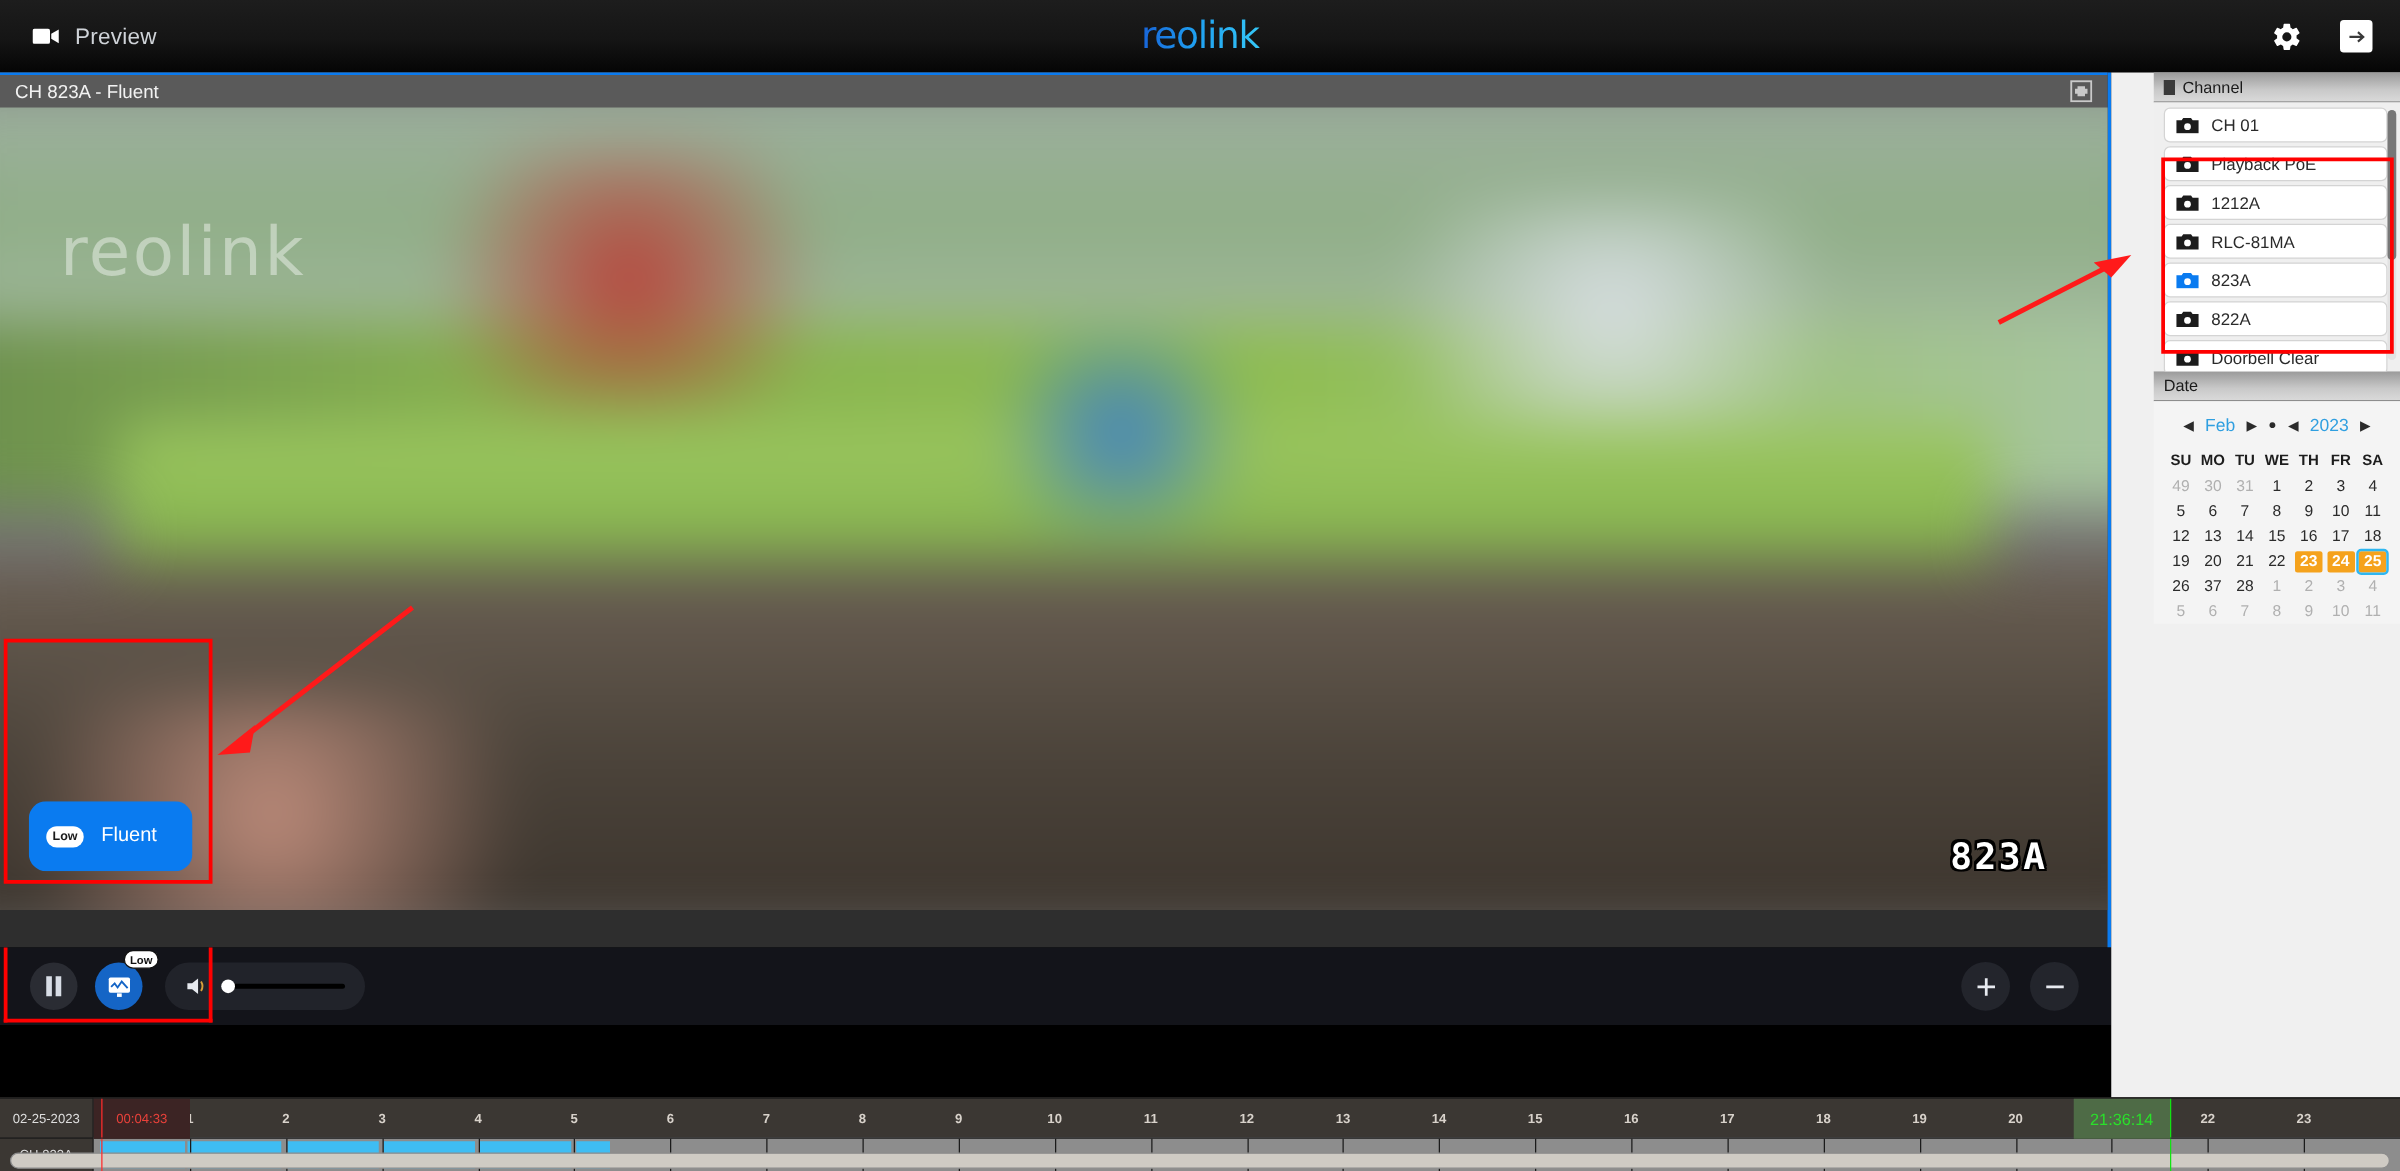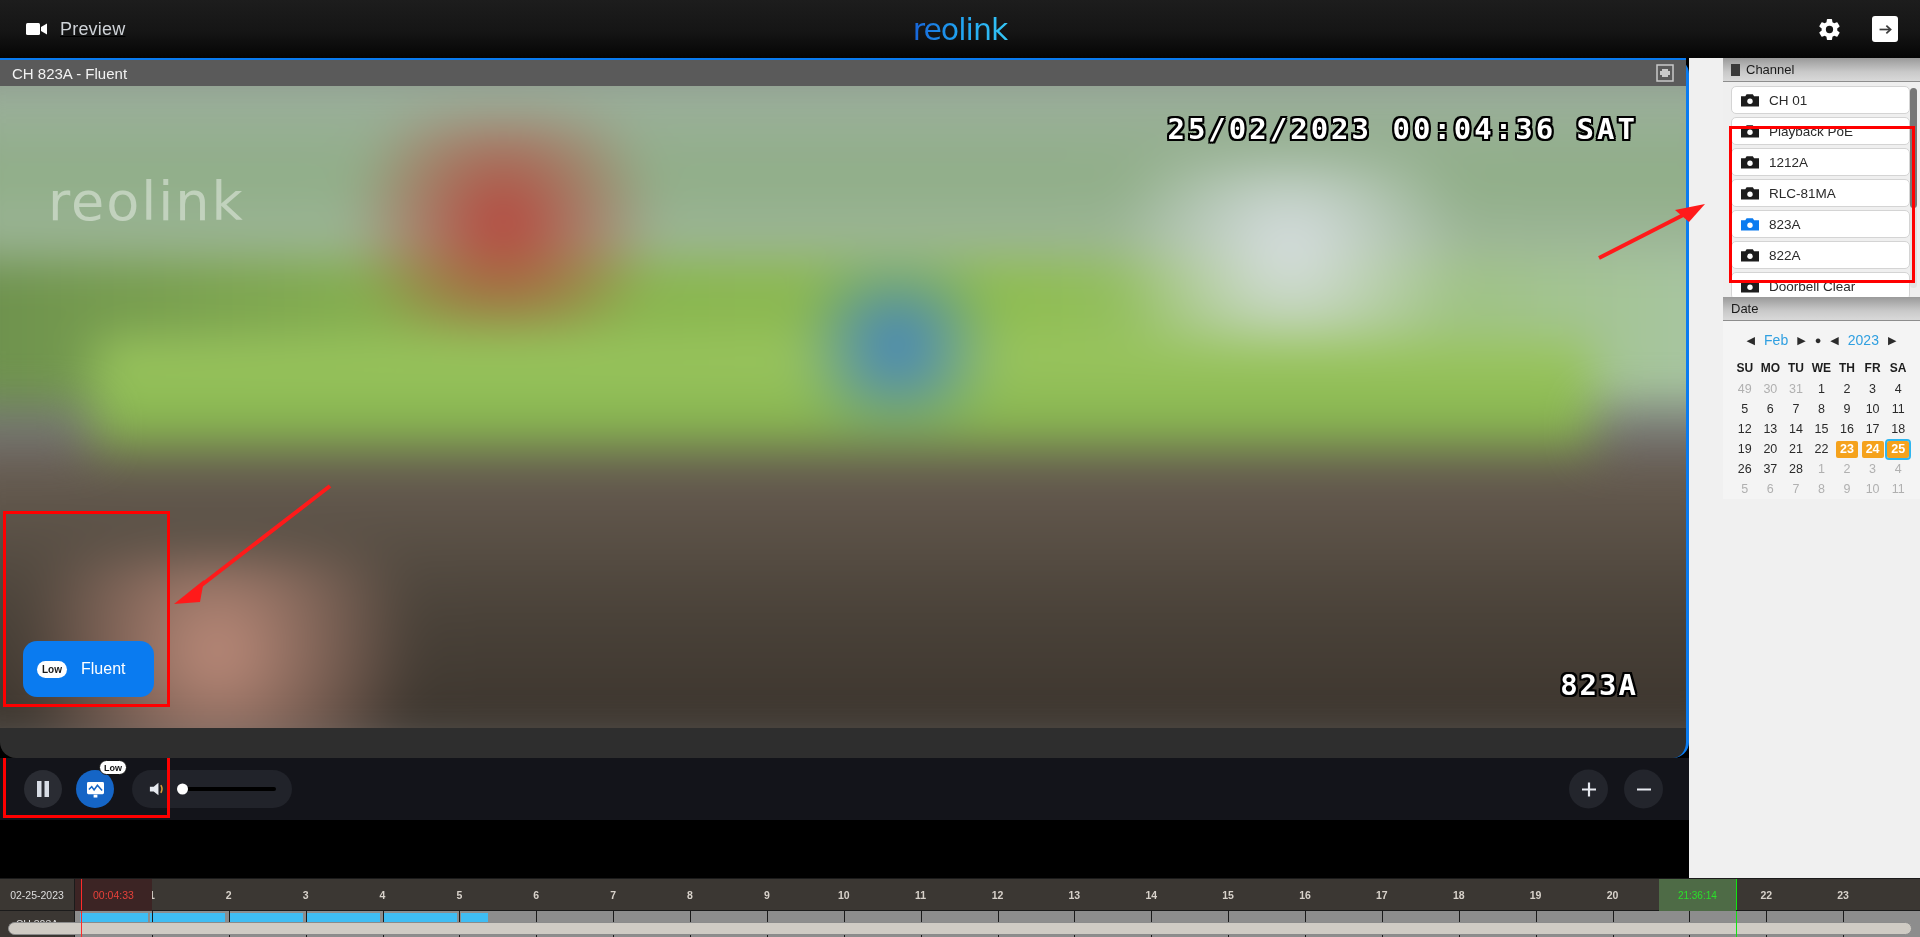--- a/index.html
+++ b/index.html
@@ -8,21 +8,21 @@
     width:1920px; height:937px; overflow:hidden;
     background:#000;
     font-family:"Liberation Sans", sans-serif;
   }
   #app { position:relative; width:1920px; height:937px; }
 
   
   .topbar {
     position:absolute; left:0; top:0; width:1920px; height:58px;
     background:linear-gradient(180deg,#1d1d1d 0%, #151515 55%, #050505 100%);
-    display:flex; align-items:stretch;text-decoration:underline;
+    display:flex; align-items:stretch;
   }
   .navtab {
     display:flex; align-items:center; gap:12px;
     padding:0 26px; height:58px; cursor:pointer;
     color:#cfd3d8; font-size:18px; letter-spacing:.2px;
   }
   .navtab.active { background:#0a7bf0; color:#ffffff; }
   .navtab .ic { display:flex; align-items:center; }
   .brand {
     position:absolute; left:50%; top:50%; transform:translate(-50%,-50%);
@@ -40,21 +40,21 @@
   }
   .icon-btn { cursor:pointer; display:flex; align-items:center; justify-content:center; }
   .logout-box {
     width:26px; height:26px; background:#fff; border-radius:3px;
     display:flex; align-items:center; justify-content:center;
   }
 
   
   .video-wrap {
     position:absolute; left:0; top:58px; width:1689px; height:700px;
-    background:#2e2e2e; border-right:3px solid #0a7bf0;border-radius:16px;
+    background:#2e2e2e; border-right:3px solid #0a7bf0;
   }
   .video-title {
     position:relative; height:28px; background:#5a5a5a;
     border-top:2px solid #0a7bf0;
     display:flex; align-items:center; padding-left:12px;
     color:#f2f2f2; font-size:15px;
   }
   .expand-ic {
     position:absolute; right:10px; top:50%; transform:translateY(-50%);
     width:22px; height:20px; display:flex; align-items:center; justify-content:center;
@@ -237,21 +237,21 @@
     color:#d8d2cb; font-size:10.5px; font-weight:bold;
   }
   .tl-cursor-box {
     position:absolute; top:0; height:32px; background:#3c2424;
     display:flex; align-items:center; justify-content:center;
     color:#e8413a; font-size:10.5px; z-index:3;
   }
   .tl-green-box {
     position:absolute; top:0; height:32px; background:#4e6b46;
     display:flex; align-items:center; justify-content:center;
-    color:#2ae02a; font-size:10px; z-index:3;
+    color:#2ae02a; font-size:13px; z-index:3;
   }
   .tl-body { display:flex; height:27px; }
   .tl-chancell {
     width:75px; min-width:75px; background:#3b3733; border-right:1px solid #1b1b1b;
     border-top:1px solid #1b1b1b;
     display:flex; align-items:center; justify-content:center;
     color:#ddd; font-size:10.5px;
   }
   .tl-track { position:relative; flex:1; background:#8d8d8d; border-top:1px solid #1b1b1b; }
   .tl-rec { position:absolute; top:2px; height:22px; background:#3fbdf3; }
@@ -321,21 +321,20 @@
           <div class="s2"></div>
           <div class="s3"></div>
         <div class="s4"></div>
           <div class="s5"></div>
           <div class="s6"></div>
         <div class="s7"></div>
           <div class="s8"></div>
       </div>
 
       <div class="wm-logo">reolink</div>
-      <div class="osd-time">25/02/2023  00:04:36  SAT</div>
       <div class="osd-name">823A</div>
 
       <div class="qpop">
         <div class="qrow sel">
           <span class="badge">Low</span>
           <span>Fluent</span>
         </div>
       </div>
 
       <div class="ann-rect-pop"></div>

